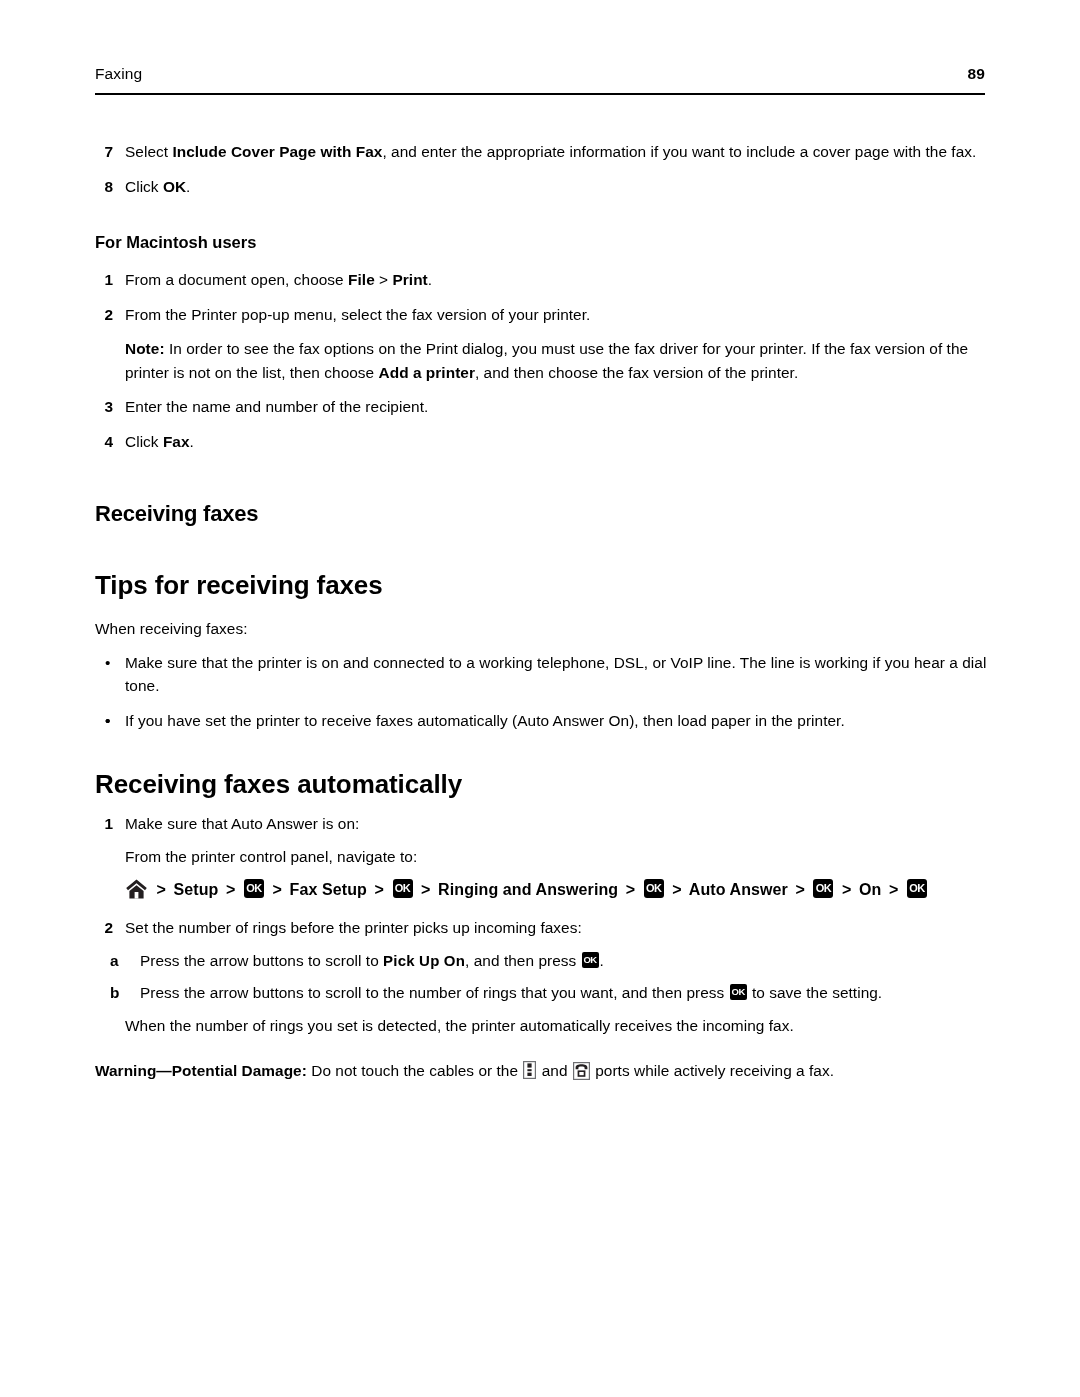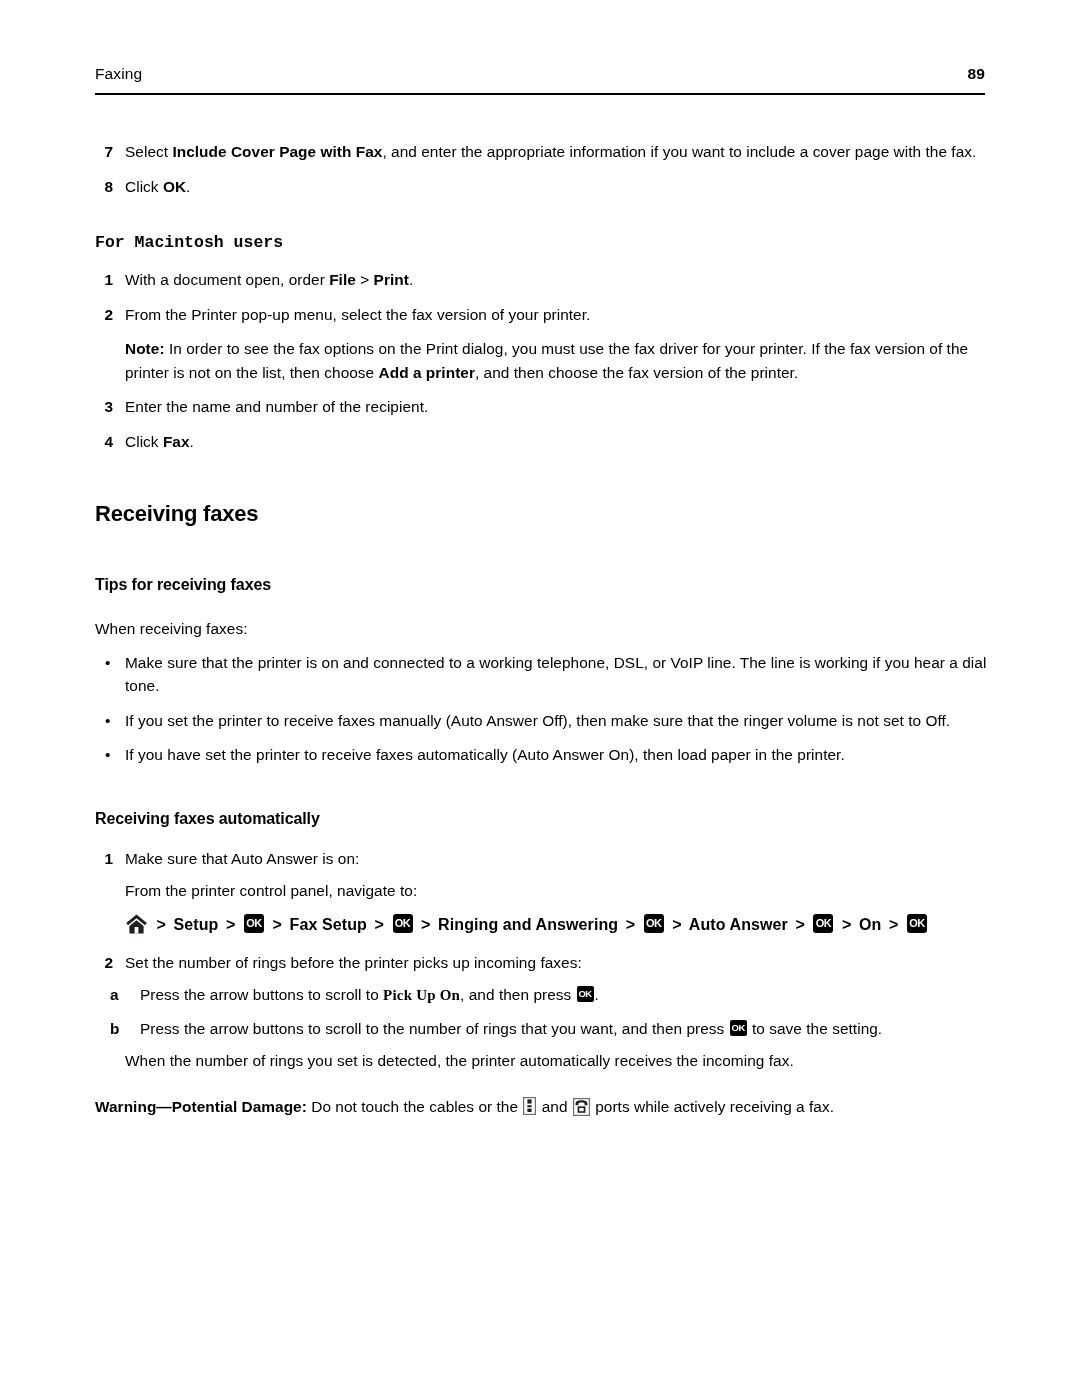--- a/index.html
+++ b/index.html
@@ -130,32 +130,31 @@
 
   
   .h1 {
     font-size: 22px;
     font-weight: 700;
     line-height: 38px;
     letter-spacing: -0.2px;
     margin: 42px 0 0 0;
   }
   .h2 {
-    font-size: 16px;
+    font-size: 26px;
     font-weight: 700;
     line-height: 28px;
     letter-spacing: -0.1px;
     margin: 38px 0 0 0;
   }
   .h3 {
     font-size: 16.5px;
     font-weight: 700;
     line-height: 23px;
     margin: 0 0 0 0;
-    font-family: Liberation Mono, monospace;
   }
   .after-h2 { margin-top: 18px; }
 
   .spacer-22 { height: 22px; }
   .spacer-14 { height: 14px; }
   .spacer-10 { height: 10px; }
 
   
   .icon-ok {
     display: inline-block;
@@ -206,21 +205,21 @@
 
   .navpath {
     font-size: 16px;
     font-weight: 700;
     line-height: 26px;
     letter-spacing: 0.1px;
   }
   .navpath .sep { font-weight: 700; margin: 0 3px; }
 
   .mono {
-    font-family: Liberation Serif, serif;
+    font-family: Liberation Sans, sans-serif;
     font-weight: 700;
     font-size: 15px;
     letter-spacing: 0.2px;
   }
 </style>
 </head>
 <body>
 
 <div class="page">
 
@@ -249,21 +248,21 @@
     <div class="spacer-22"></div>
 
     <div class="h3">For Macintosh users</div>
 
     <div class="spacer-14"></div>
 
     <div class="olist">
 
       <div class="oitem">
         <span class="marker">1</span>
-        <span class="body txt"><span>With a document open, order </span><b>File</b><span> &gt; </span><b>Print</b><span>.</span></span>
+        <span class="body txt"><span>From a document open, choose </span><b>File</b><span> &gt; </span><b>Print</b><span>.</span></span>
       </div>
 
       <div class="oitem">
         <span class="marker">2</span>
         <span class="body txt">From the Printer pop-up menu, select the fax version of your printer.</span>
       </div>
 
       <div class="noteblock txt">
         <b>Note:</b><span> In order to see the fax options on the Print dialog, you must use the fax driver for your printer. If the fax version of the printer is not on the list, then choose </span><b>Add a printer</b><span>, and then choose the fax version of the printer.</span>
       </div>
@@ -288,21 +287,20 @@
 
     <div class="spacer-10"></div>
 
     <div class="ulist">
       <div class="uitem">
         <span class="bullet">•</span>
         <span class="txt">Make sure that the printer is on and connected to a working telephone, DSL, or VoIP line. The line is working if you hear a dial tone.</span>
       </div>
       <div class="uitem">
         <span class="bullet">•</span>
-        <span class="txt">If you set the printer to receive faxes manually (Auto Answer Off), then make sure that the ringer volume is not set to Off.</span>
       </div>
       <div class="uitem">
         <span class="bullet">•</span>
         <span class="txt">If you have set the printer to receive faxes automatically (Auto Answer On), then load paper in the printer.</span>
       </div>
     </div>
 
     <div class="h2">Receiving faxes automatically</div>
 
     <div class="spacer-14"></div>

